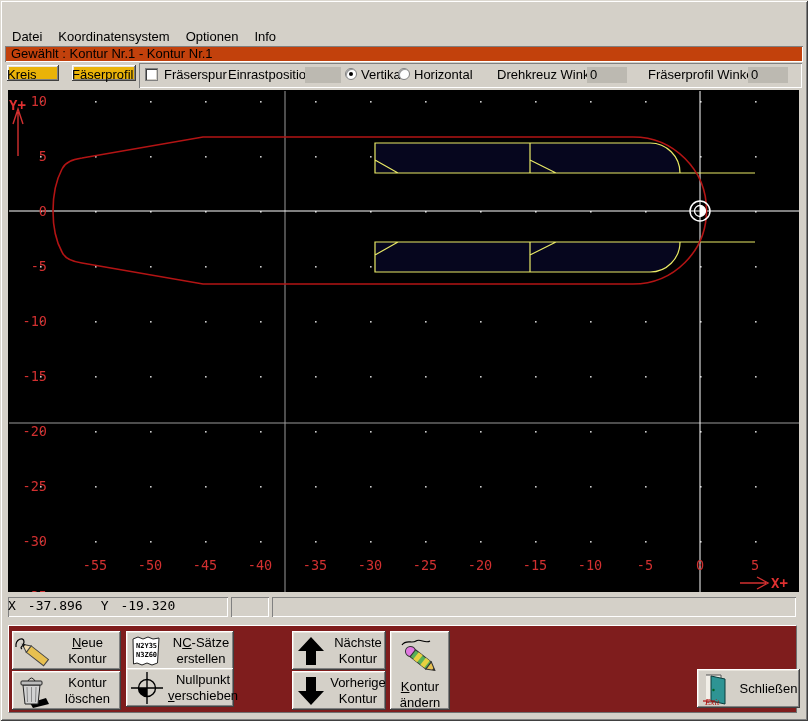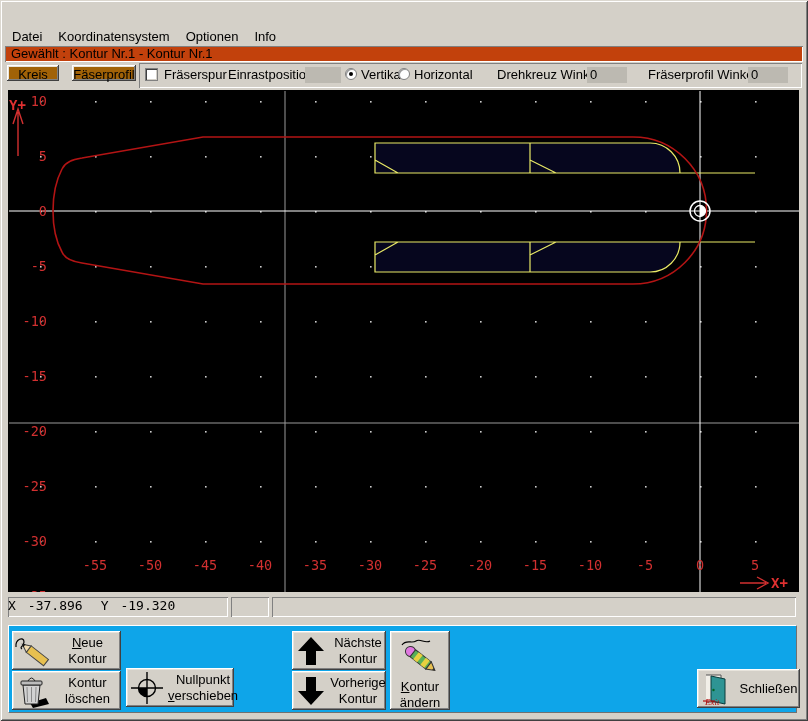--- a/index.html
+++ b/index.html
@@ -15,21 +15,21 @@
   .tb-btn{width:17px;height:15px;background:#d4d0c8;margin-left:2px;display:flex;align-items:center;justify-content:center;
     box-shadow:inset -1px -1px #404040,inset 1px 1px #fff,inset -2px -2px #808080;}
   
   .menubar{position:absolute;left:4px;top:27px;right:4px;height:19px;display:flex;align-items:center;}
   .menu-item{padding:2px 8px;white-space:nowrap;}
   
   .selbar{position:absolute;left:5px;top:46px;right:5px;height:16px;background:#c2410c;
     box-shadow:inset 1px 1px #808080,inset -1px -1px #fff;line-height:15px;padding-left:6px;white-space:nowrap;}
   
   .toolbar{position:absolute;left:5px;top:62px;right:5px;height:27px;}
-  .tool-btn{position:absolute;top:3px;height:16px;background:#a16207;text-align:center;line-height:19px;
+  .tool-btn{position:absolute;top:3px;height:16px;background:#eab308;text-align:left;line-height:19px;
     box-shadow:inset -1px -1px #404040,inset 1px 1px #fff,inset -2px -2px #808080,inset 2px 2px #e8e4dc;cursor:default;}
   .tool-sub{position:absolute;left:134px;right:1px;top:1px;bottom:1px;
     box-shadow:inset 1px 1px #808080,inset -1px -1px #fff;}
   .tool-sub>*{position:absolute;top:4px;}
   .chk{width:13px;height:13px;background:#fff;border:1px solid #808080;
     box-shadow:inset 1px 1px #404040,inset -1px -1px #d4d0c8;}
   .radio{width:12px;height:12px;border-radius:50%;background:#fff;border:1px solid #808080;
     box-shadow:inset 1px 1px #9a9a9a;}
   .radio.sel::after{content:"";display:block;width:4px;height:4px;border-radius:50%;background:#000;margin:3px 0 0 3px;}
   .lbl{white-space:nowrap;}
@@ -41,21 +41,21 @@
   .sbpanel{position:absolute;top:597px;height:20px;background:#d4d0c8;
     box-shadow:inset 1px 1px #808080,inset -1px -1px #fff;
     font-family:"DejaVu Sans Mono",monospace;font-size:13px;line-height:18px;}
   .sb1{left:8px;width:220px;}
   .sb2{left:231px;width:38px;}
   .sb3{left:272px;width:524px;}
   .sb1 span{display:inline-block;}
   .sv{margin-left:12px;} .syl{margin-left:18px;}
   
   .btnbar{position:absolute;left:8px;top:625px;width:789px;height:88px;
-    border:1px solid;border-color:#fff #707070 #707070 #fff;background:#0ea5e9;}
+    border:1px solid;border-color:#fff #707070 #707070 #fff;background:#7f1d1d;}
   .big-btn{position:absolute;background:#d4d0c8;display:flex;align-items:center;
     box-shadow:inset -1px -1px #404040,inset 1px 1px #fff,inset -2px -2px #808080,inset 2px 2px #e8e4dc;
     font-size:13px;cursor:default;}
   .big-btn .ic{flex:0 0 auto;display:flex;align-items:center;justify-content:center;}
   .big-btn .cap{flex:1;text-align:center;line-height:1.2;}
   .big-btn.tall{flex-direction:column;justify-content:space-between;padding:6px 2px;}
   .u{text-decoration:underline;}
   .b-neue{left:3px;top:5px;width:109px;height:39px;}
   .b-loeschen{left:3px;top:45px;width:109px;height:39px;}
   .b-nc{left:117px;top:5px;width:108px;height:39px;}
@@ -184,20 +184,31 @@
           <path d="M8,12 L25,12 L23,31 L10,31 Z" fill="#d2d2d2" stroke="#222"></path>
           <path d="M12,14 L12.5,29 M16.5,14 L16.5,29 M21,14 L20.5,29" stroke="#8a8a8a" fill="none"></path>
           <rect x="6" y="8" width="21" height="4" rx="1" fill="#bcbcbc" stroke="#222"></rect>
           <path d="M13,8 Q16.5,2 20,8" fill="none" stroke="#222"></path>
         </svg>
       </span>
       <span class="cap"><span></span><span class="u"></span><span>Kontur</span><br>
         <span></span><span class="u"></span><span>löschen</span></span>
     </div>
 
+    <div class="big-btn b-nc">
+      <span class="ic" style="width:42px;">
+        <svg width="36" height="34" viewBox="0 0 36 34">
+          <polygon points="4,5 9,3 14,5 19,3 24,5 30,4 28.5,29 23,31 18,29 13,31 8,29 4.5,30" fill="#fff" stroke="#222"></polygon>
+          <text x="7" y="14" font-family="DejaVu Sans Mono,monospace" font-size="7" font-weight="bold" fill="#000">N2Y35</text>
+          <text x="7" y="23" font-family="DejaVu Sans Mono,monospace" font-size="7" font-weight="bold" fill="#000">N3Z60</text>
+        </svg>
+      </span>
+      <span class="cap"><span>N</span><span class="u">C</span><span>-Sätze</span><br>
+        <span></span><span class="u"></span><span>erstellen</span></span>
+    </div>
 
     <div class="big-btn b-nullpunkt">
       <span class="ic" style="width:42px;">
         <svg width="38" height="38" viewBox="0 0 38 38">
           <path d="M19,3 L19,35 M3,19 L35,19" stroke="#000" stroke-width="1.4" fill="none"></path>
           <circle cx="19" cy="19" r="8.5" fill="none" stroke="#000" stroke-width="1.4"></circle>
           <path d="M19,19 L10.5,19 A8.5,8.5 0 0 0 19,27.5 Z" fill="#000"></path>
         </svg>
       </span>
       <span class="cap"><span></span><span class="u"></span><span>Nullpunkt</span><br>

